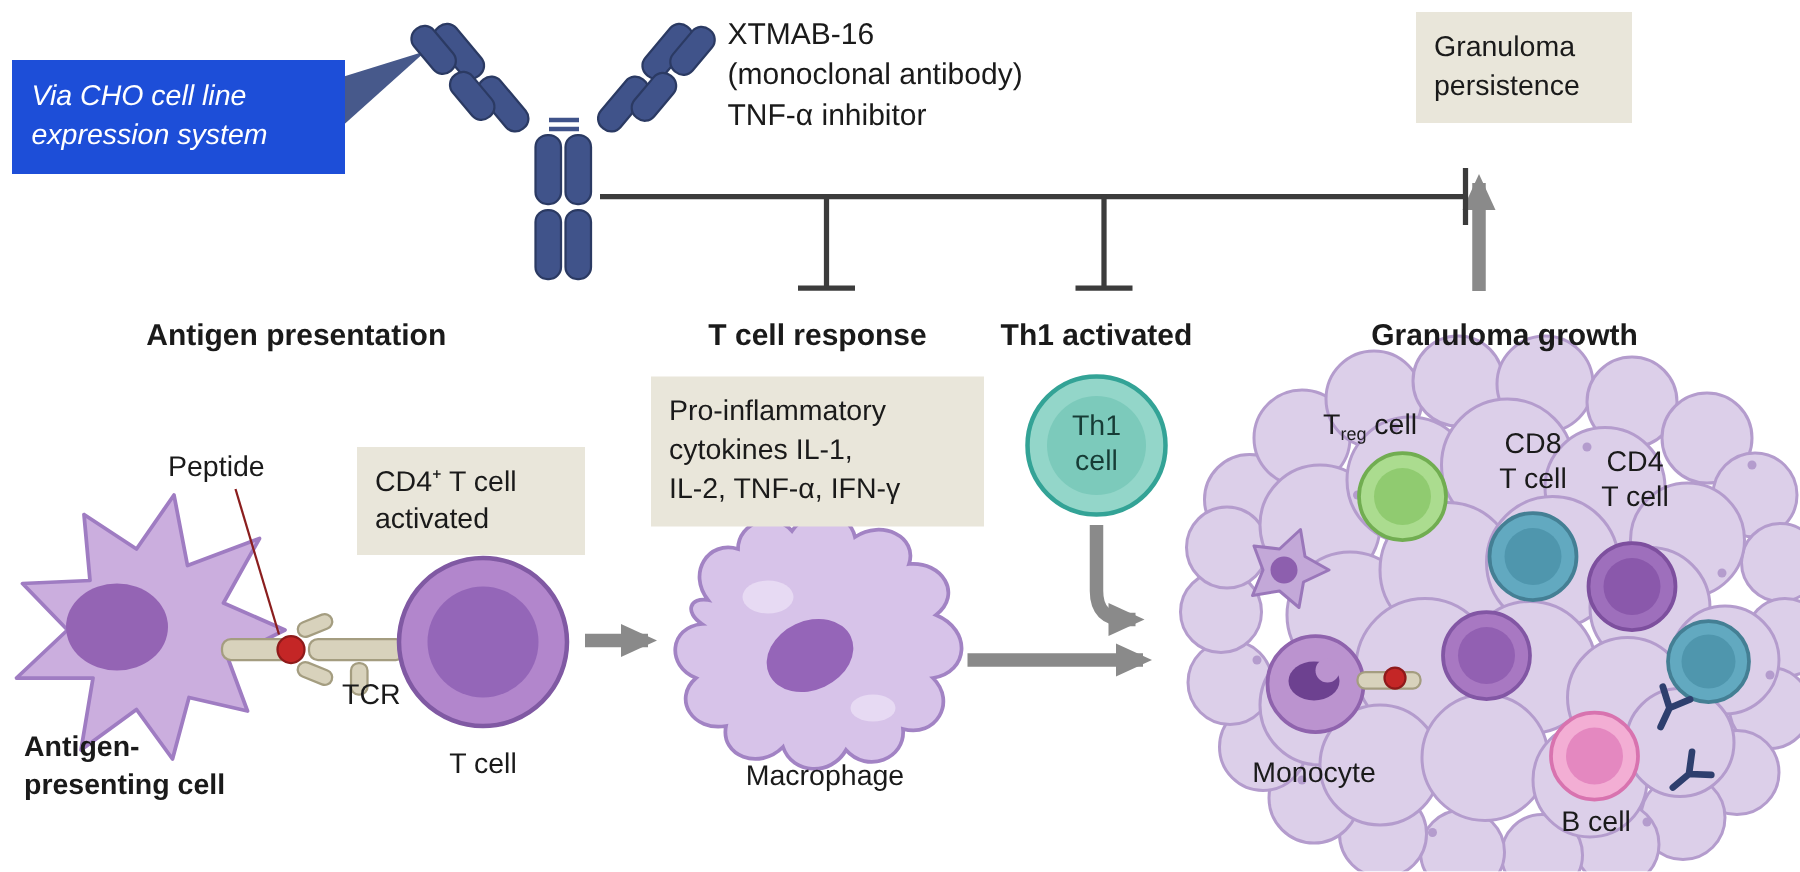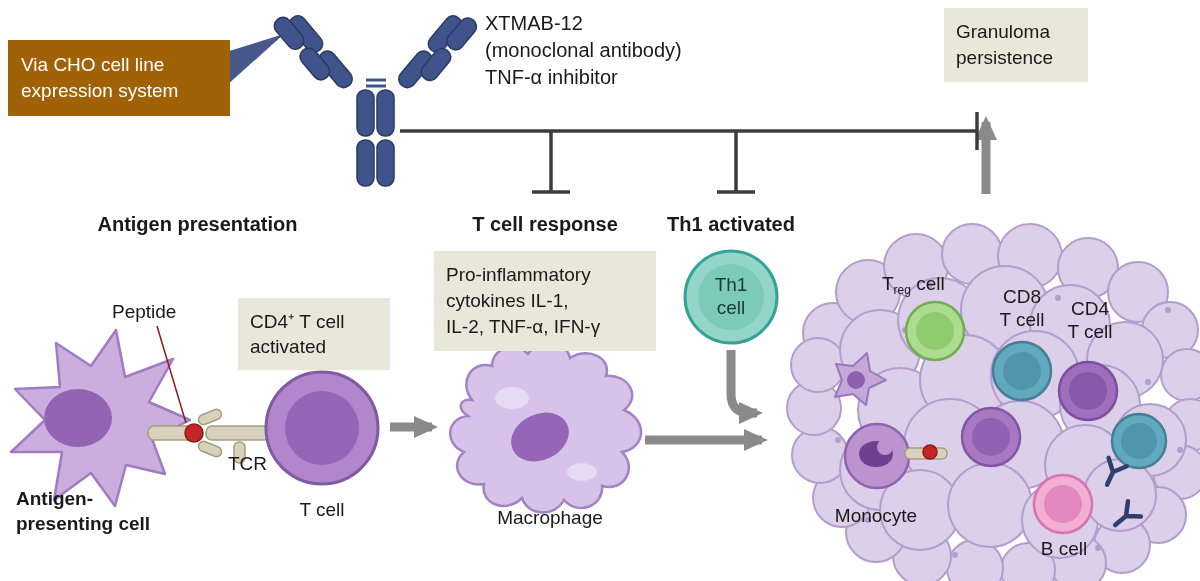--- a/index.html
+++ b/index.html
@@ -3,22 +3,22 @@
 <meta charset="utf-8">
 <style>
   html,body{margin:0;padding:0;background:#ffffff;}
   .canvas{position:relative;width:1200px;height:581px;background:#ffffff;
     font-family:"Liberation Sans",sans-serif;overflow:hidden;color:#1a1a1a;}
   svg.layer{position:absolute;left:0;top:0;}
   .lbl{position:absolute;font-size:19px;line-height:24px;color:#1a1a1a;}
   .ml{white-space:pre-line;}
   .hdr{position:absolute;font-size:20px;line-height:23px;font-weight:bold;text-align:center;}
   .infobox{position:absolute;background:#e9e6da;padding:11px 12px;font-size:19px;line-height:26px;}
-  .callout{position:absolute;left:8px;top:40px;width:196px;background:#a16207;color:#ffffff;
-    padding:12px 13px;font-size:19px;line-height:26px;}
+  .callout{position:absolute;left:8px;top:40px;width:196px;background:#1d4ed8;color:#ffffff;
+    padding:12px 13px;font-size:19px;line-height:26px;font-style:italic;}
   .ctr{text-align:center;}
   .sub{font-size:12px;vertical-align:-4px;}
 </style>
 </head>
 <body>
 
 <div class="canvas">
 
   <svg class="layer" width="1200" height="581" viewBox="0 0 1200 581">
     <defs>
@@ -212,30 +212,31 @@
       <g transform="rotate(40 424 78)">
         <rect x="416" y="42" width="17" height="36" rx="8"></rect>
         <rect x="416" y="2" width="17" height="36" rx="8"></rect>
       </g>
     </g>
   </svg>
 
   <div class="callout ml">Via CHO cell line
 expression system</div>
 
-  <div class="lbl ml" style="left:485px;top:10px;font-size:20px;line-height:27px;">XTMAB-12
+  <div class="lbl ml" style="left:485px;top:10px;font-size:20px;line-height:27px;">XTMAB-16
 (monoclonal antibody)
 TNF-α inhibitor</div>
 
   <div class="infobox ml" style="left:944px;top:8px;width:120px;">Granuloma
 persistence</div>
 
   <div class="hdr" style="left:445px;top:213px;width:200px;">T cell response</div>
   <div class="hdr" style="left:75px;top:213px;width:245px;">Antigen presentation</div>
   <div class="hdr" style="left:650px;top:213px;width:162px;">Th1 activated</div>
+  <div class="hdr" style="left:890px;top:213px;width:226px;">Granuloma growth</div>
 
   <div class="lbl" style="left:112px;top:300px;">Peptide</div>
   <div class="infobox ml" style="left:238px;top:298px;width:128px;line-height:25px;">CD4⁺ T cell
 activated</div>
   <div class="lbl" style="left:228px;top:452px;">TCR</div>
   <div class="lbl ml" style="left:16px;top:486px;line-height:25px;font-weight:bold;">Antigen-
 presenting cell</div>
   <div class="lbl ctr" style="left:287px;top:498px;width:70px;">T cell</div>
 
   <div class="infobox ml" style="left:434px;top:251px;width:198px;">Pro-inflammatory

